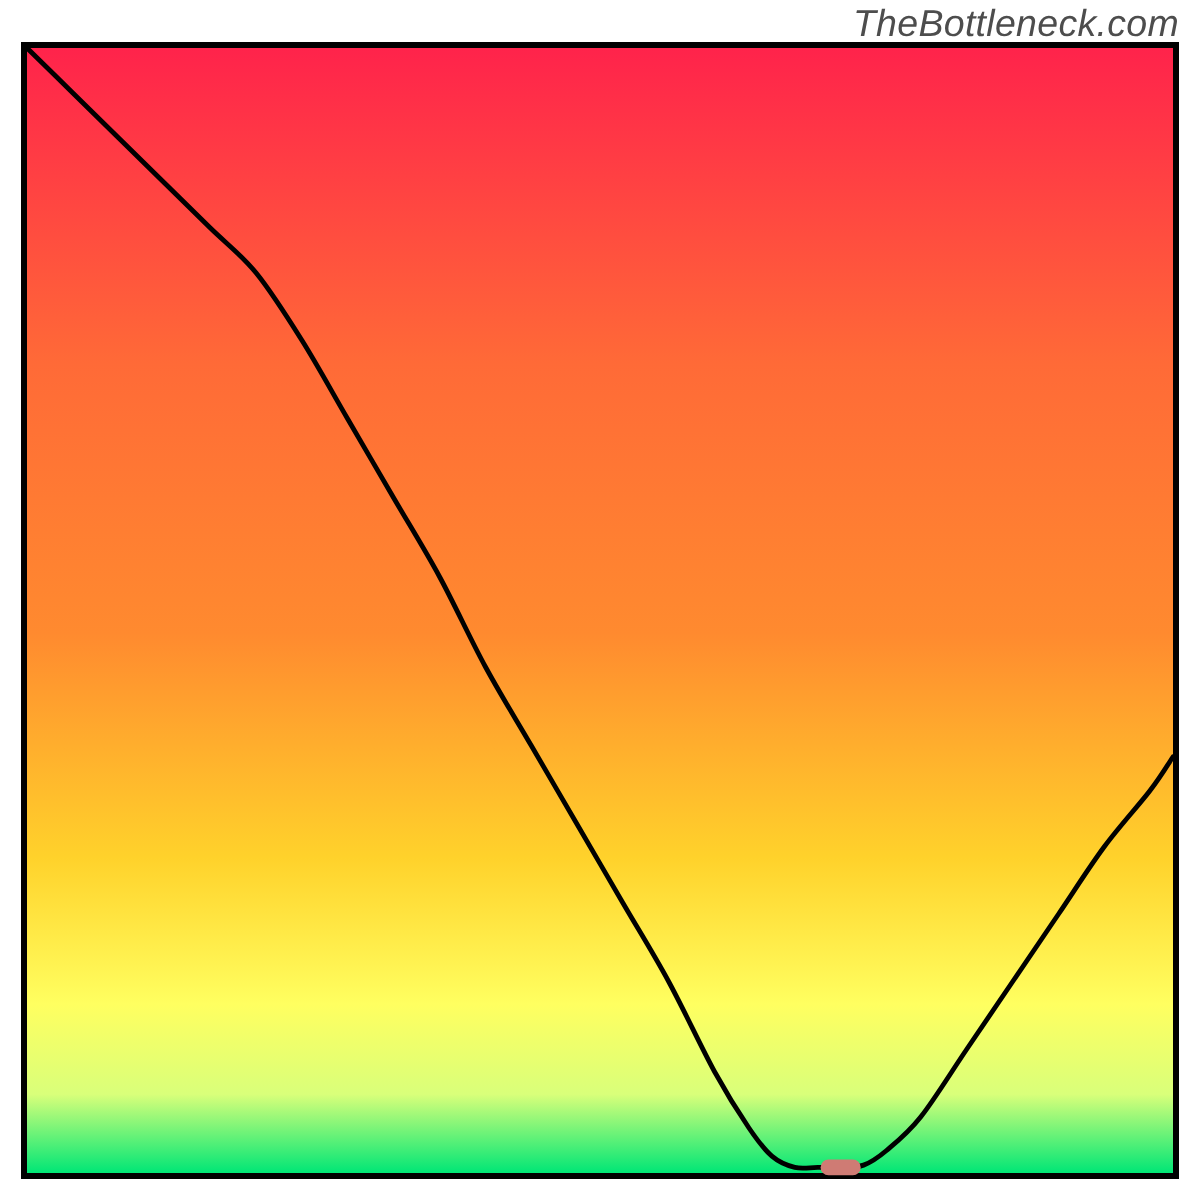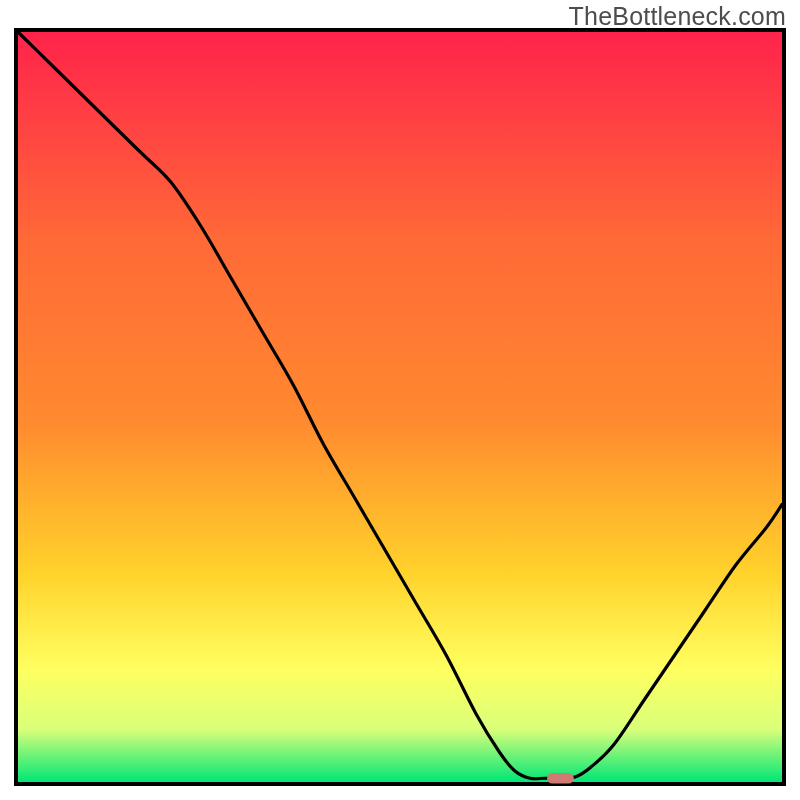--- a/index.html
+++ b/index.html
@@ -8,20 +8,21 @@
     width: 800px;
     height: 800px;
     background: #ffffff;
     font-family: Arial, Helvetica, sans-serif;
     overflow: hidden;
   }
   .stage {
     position: relative;
     width: 800px;
     height: 800px;
+    font-style: italic;
   }
   .watermark {
     position: absolute;
     top: 2px;
     right: 14px;
     font-size: 25px;
     font-weight: 500;
     color: #4d4d4d;
     letter-spacing: 0.2px;
   }

